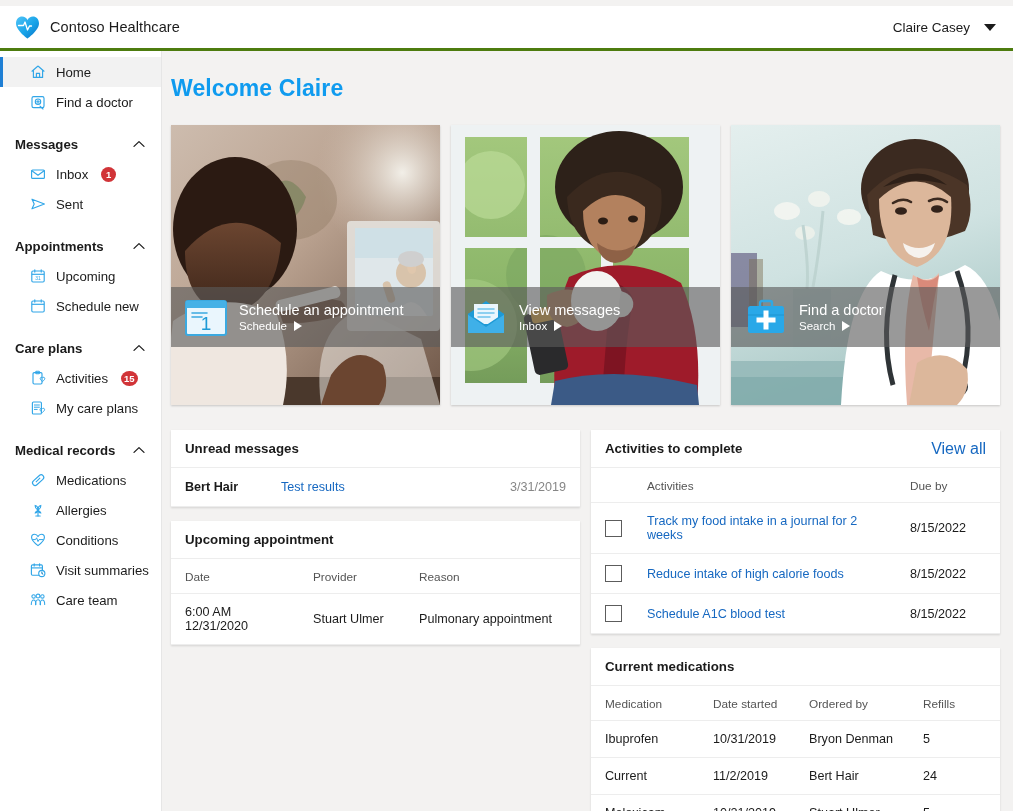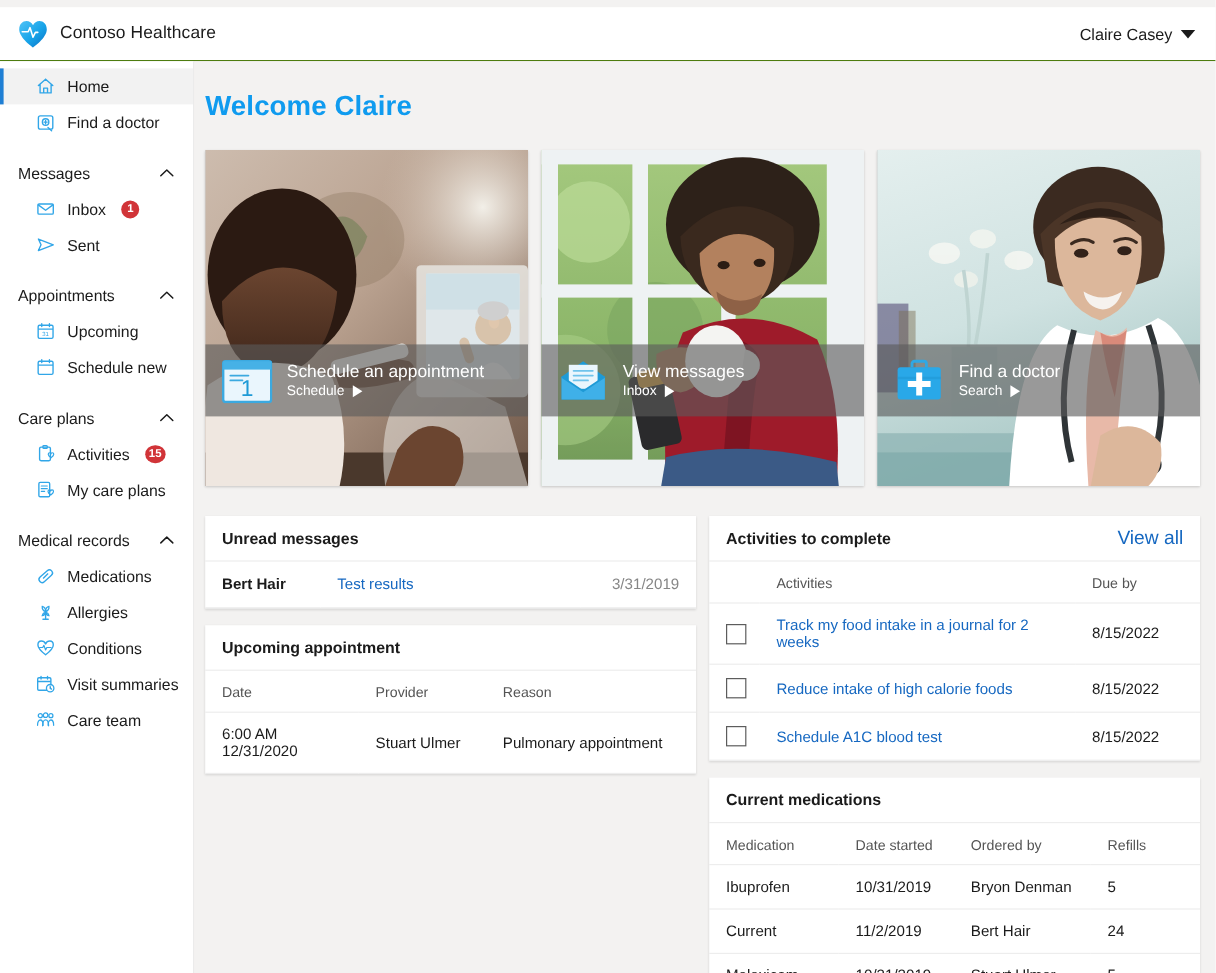--- a/index.html
+++ b/index.html
@@ -11,28 +11,28 @@
   }
   .app { width: 1013px; height: 811px; display: flex; flex-direction: column;
          background: #f3f2f1; position: relative; }
 
   
   .window-strip { height: 6px; background: #f3f2f1; flex: none; }
 
   
   .header {
     height: 45px; flex: none; background: #ffffff;
-    border-bottom: 1px solid #4d7c0f;
+    border-bottom: 3px solid #4d7c0f;
     display: flex; justify-content: space-between;
     padding: 0 17px 0 15px;
   }
   .brand { display: flex; align-items: center; gap: 10px; }
   .brand-logo { width: 25px; height: 23px; display: block; }
   .brand-name { font-size: 14.5px; color: #1b1b1b; letter-spacing: .1px; }
-  .user-menu { display: flex; align-items: center; gap: 7px; cursor: pointer; }
+  .user-menu { display: flex; align-items: center; gap: 14px; cursor: pointer; }
   .user-name { font-size: 13.5px; color: #1b1b1b; }
   .caret-down { width: 0; height: 0; border-left: 6px solid transparent;
                 border-right: 6px solid transparent; border-top: 7px solid #1b1b1b; }
 
   
   .body { flex: 1; display: flex; min-height: 0; }
 
   
   .sidebar {
     width: 162px; flex: none; background: #ffffff;
@@ -53,21 +53,21 @@
   .nav-label { white-space: nowrap; }
   .badge {
     min-width: 15px; height: 15px; border-radius: 50%;
     background: #d13438; color: #fff; font-size: 9.5px; font-weight: bold;
     display: flex; align-items: center; justify-content: center;
     padding: 0 3px; margin-left: 3px;
   }
   .nav-group-header {
     height: 30px; display: flex; align-items: center; justify-content: space-between;
     padding: 0 16px 0 15px; margin-top: 12px; cursor: pointer;
-    font-size: 13.2px; font-weight: normal; color: #1b1b1b;
+    font-size: 13.2px; font-weight: bold; color: #1b1b1b;
   }
   .chev { width: 12px; height: 8px; display: block; }
   .nav-spacer { height: 6px; }
 
   
   .main {
     flex: 1; min-width: 0; background: #f3f2f1;
     padding: 24px 22px 0 9px; overflow: hidden;
   }
   .page-title {

